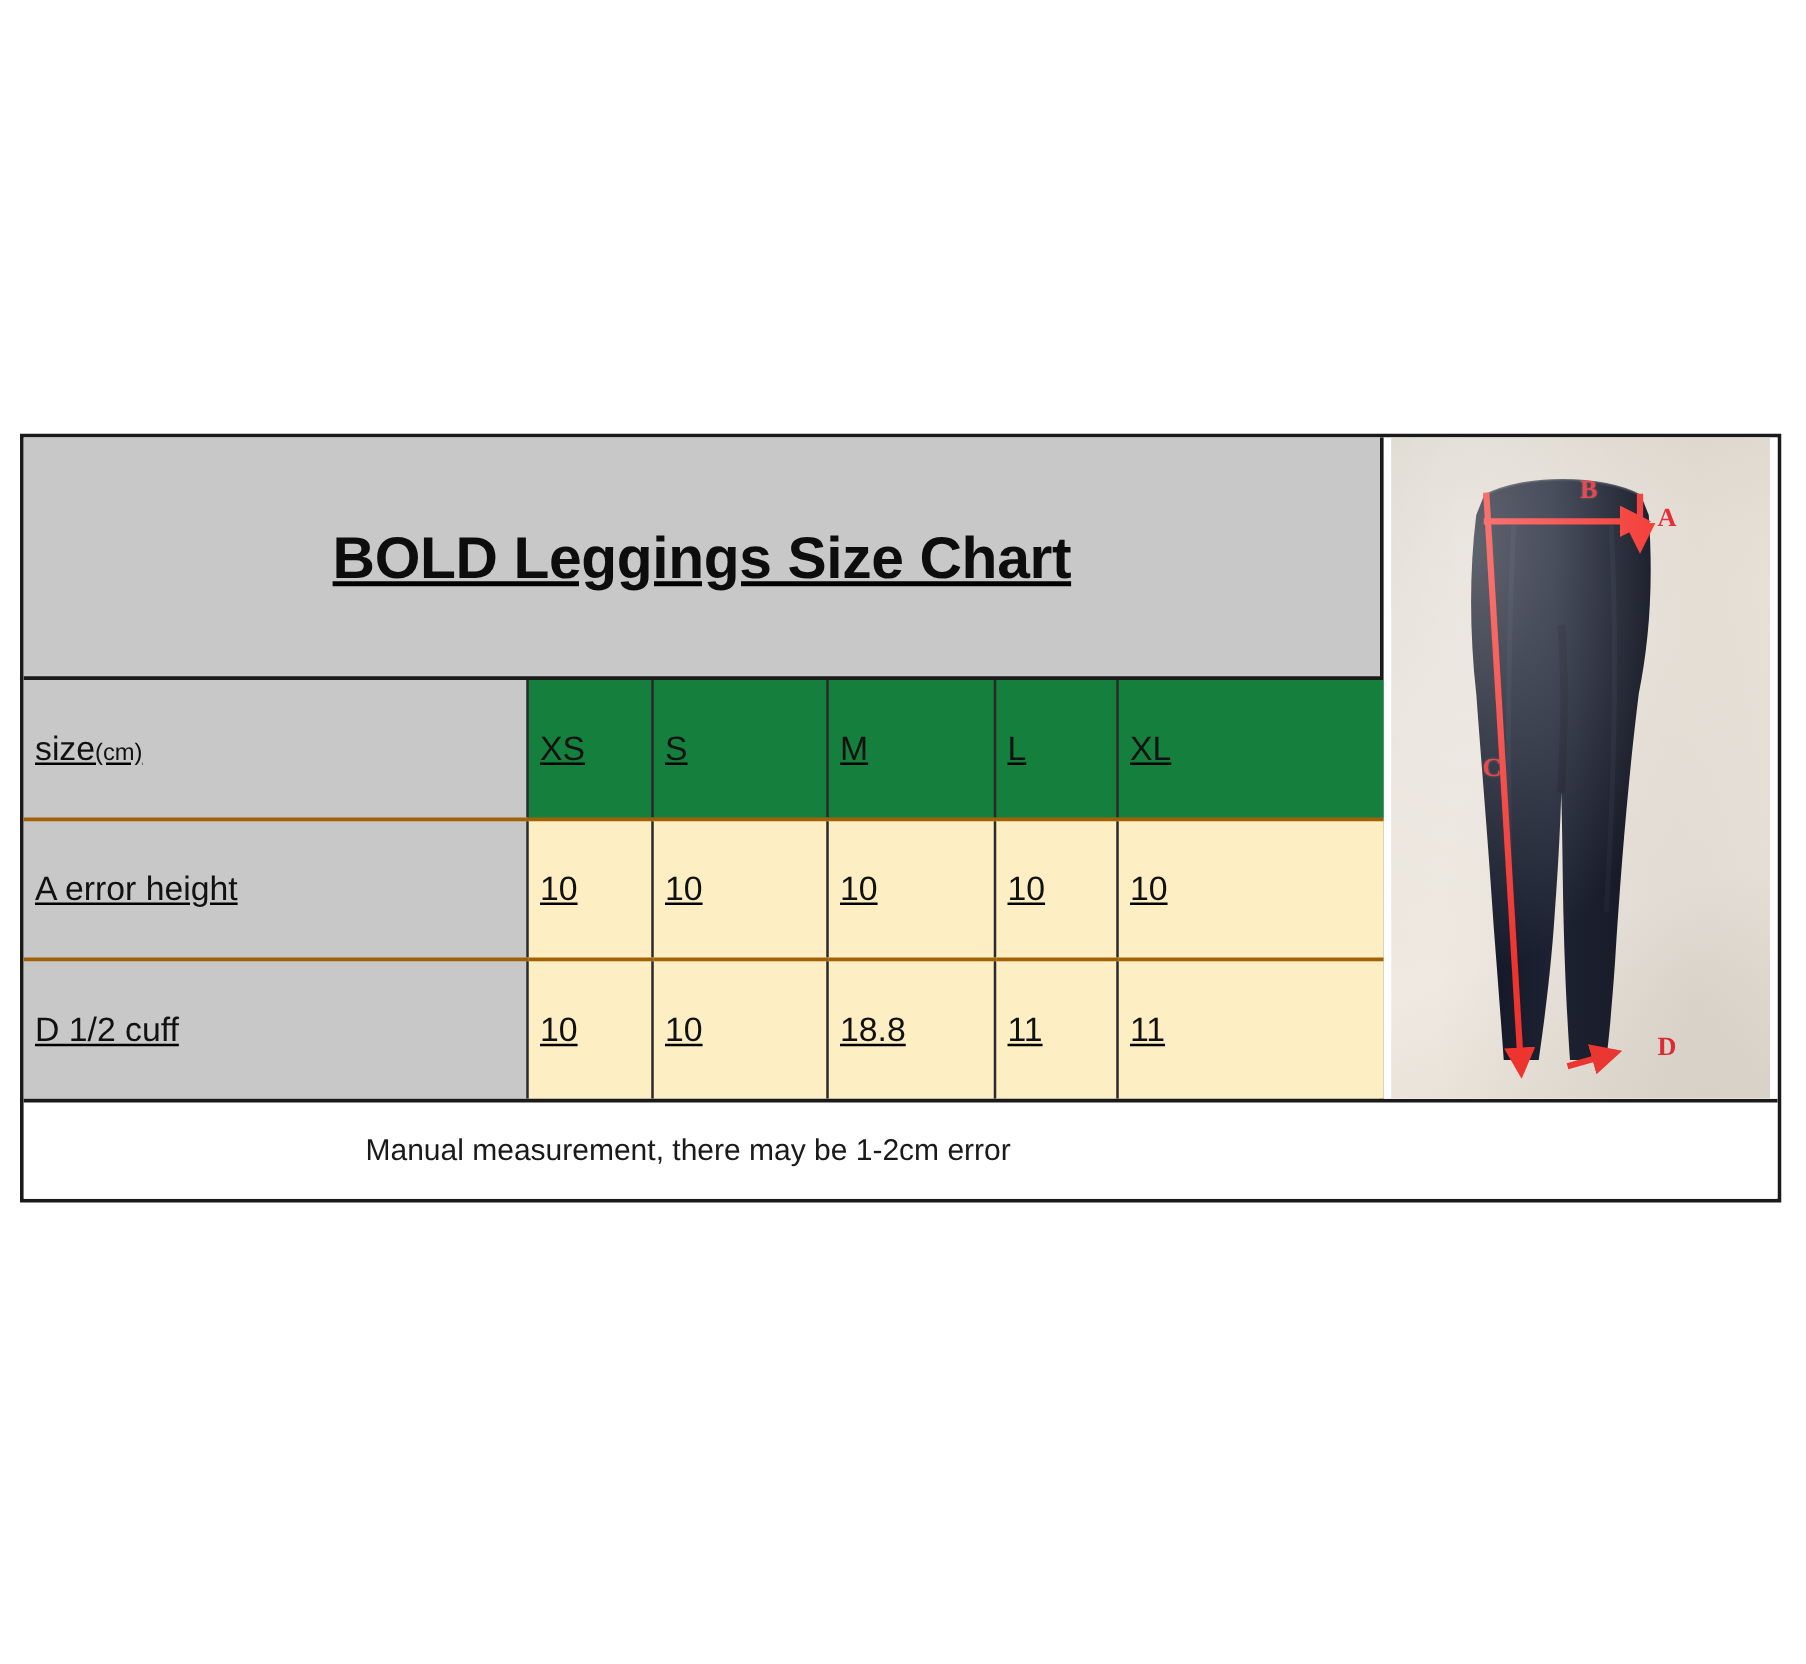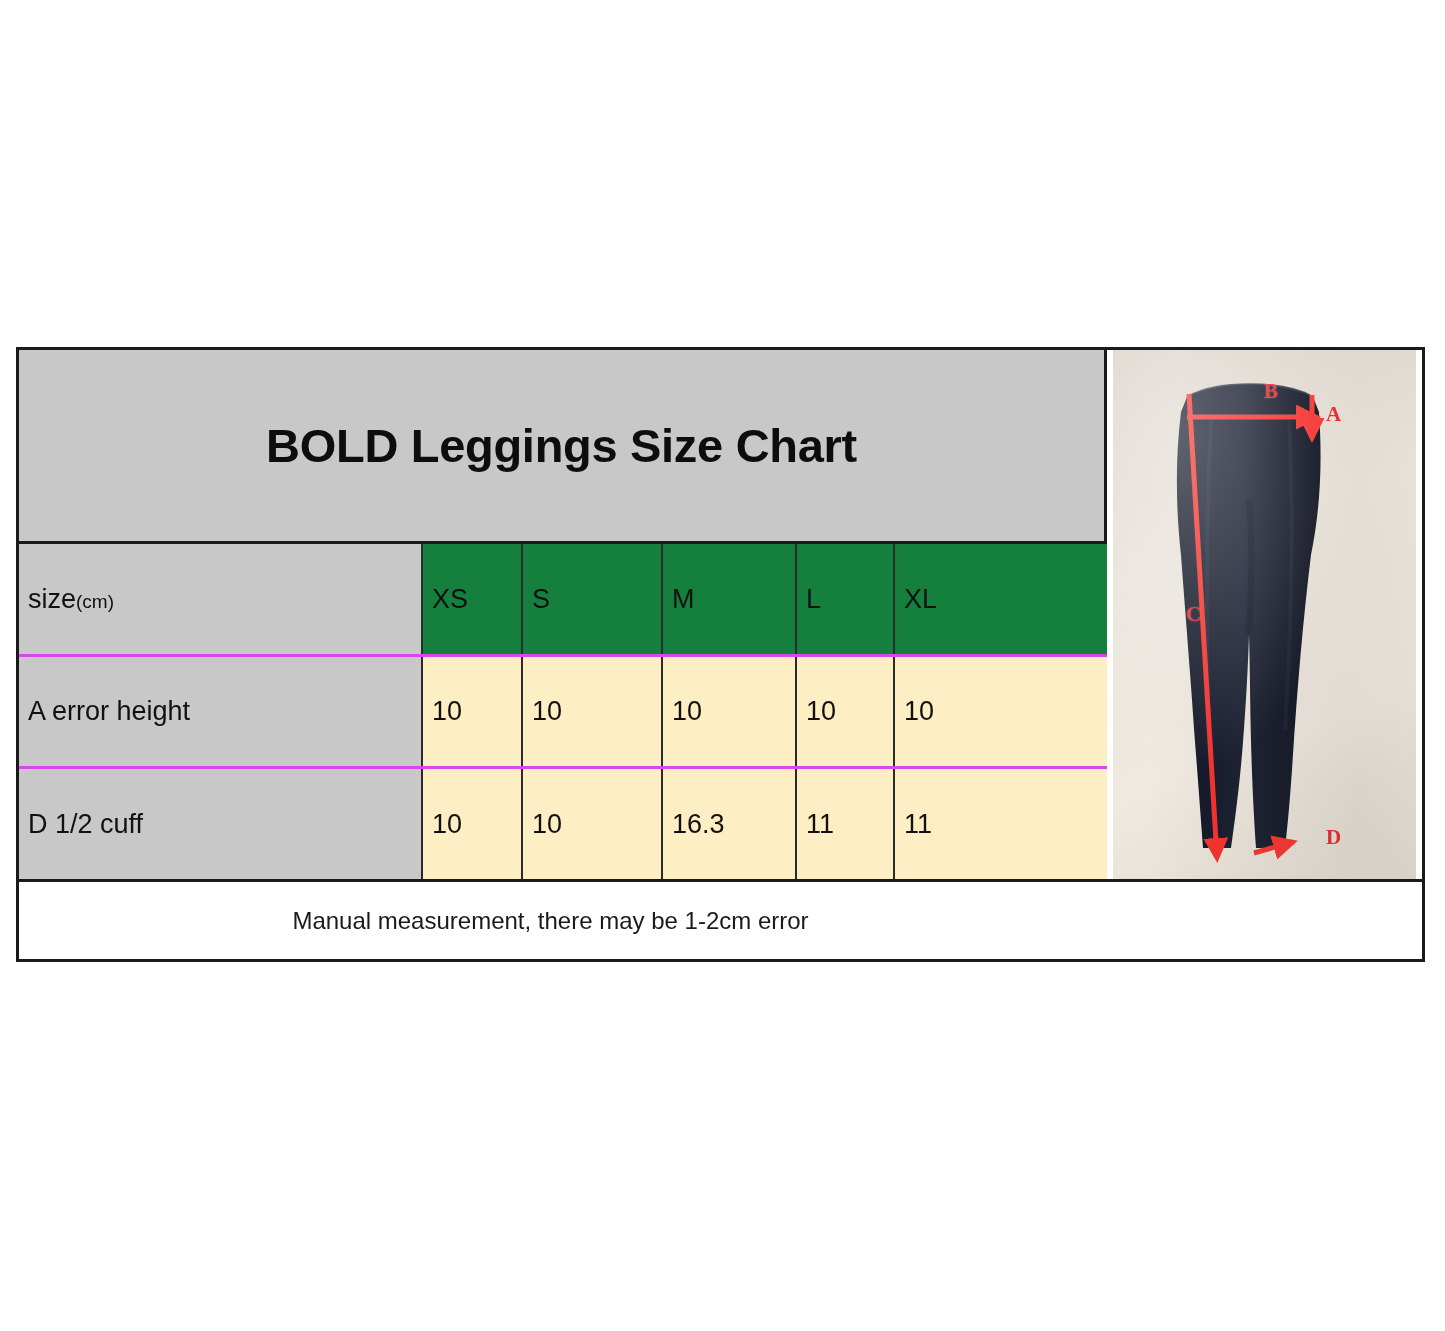--- a/index.html
+++ b/index.html
@@ -39,20 +39,21 @@
   }
 
   
   .table-pane {
     width: 1088px;
     box-sizing: border-box;
     display: flex;
     flex-direction: column;
     border-right: 3px solid #1a1a1a;
     background: #c8c8c8;
+    text-decoration: underline;
   }
 
   .title-band {
     height: 194px;
     box-sizing: border-box;
     background: #c8c8c8;
     border-bottom: 3px solid #1a1a1a;
     display: flex;
     align-items: center;
     justify-content: center;
@@ -66,21 +67,21 @@
   }
 
   table.size-table {
     border-collapse: collapse;
     width: 100%;
     table-layout: fixed;
     flex: 1 1 auto;
   }
   table.size-table td {
     border-right: 2px solid #2a2a2a;
-    border-bottom: 3px solid #d946ef;
+    border-bottom: 3px solid #a16207;
     padding: 0 0 0 9px;
     vertical-align: middle;
     font-size: 27px;
     color: #111111;
     line-height: 1.05;
     height: 65px;
     box-sizing: border-box;
   }
   table.size-table tr:last-child td {
     border-bottom: none;
@@ -223,21 +224,21 @@
             <td class="val-cell">10</td>
             <td class="val-cell">10</td>
           </tr>
 
 
 
           <tr>
             <td class="label-cell">D 1/2 cuff</td>
             <td class="val-cell">10</td>
             <td class="val-cell">10</td>
-            <td class="val-cell">16.3</td>
+            <td class="val-cell">18.8</td>
             <td class="val-cell">11</td>
             <td class="val-cell">11</td>
           </tr>
         </tbody>
       </table>
     </div>
 
     <div class="photo-pane">
       <div class="photo-inner">
 

